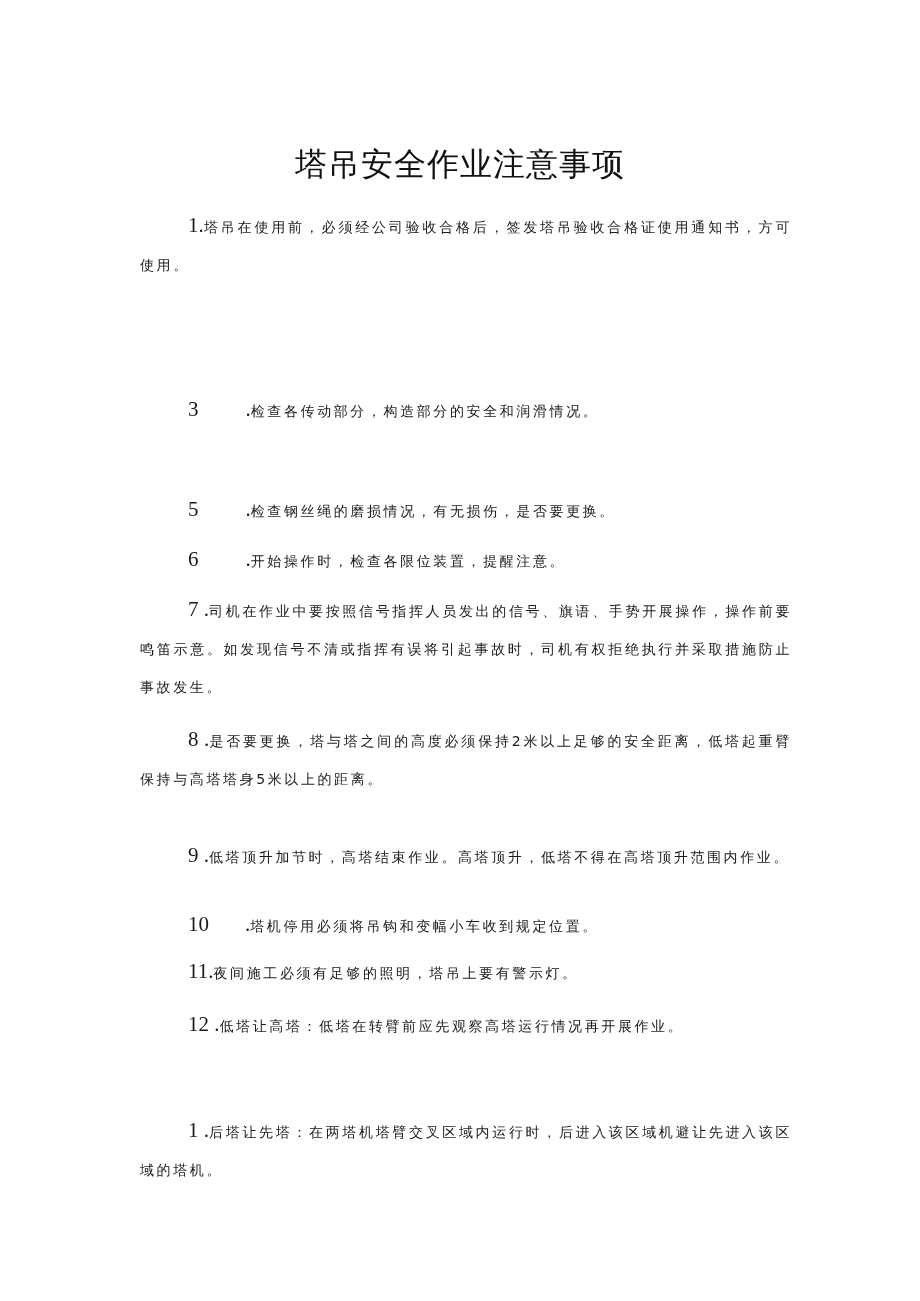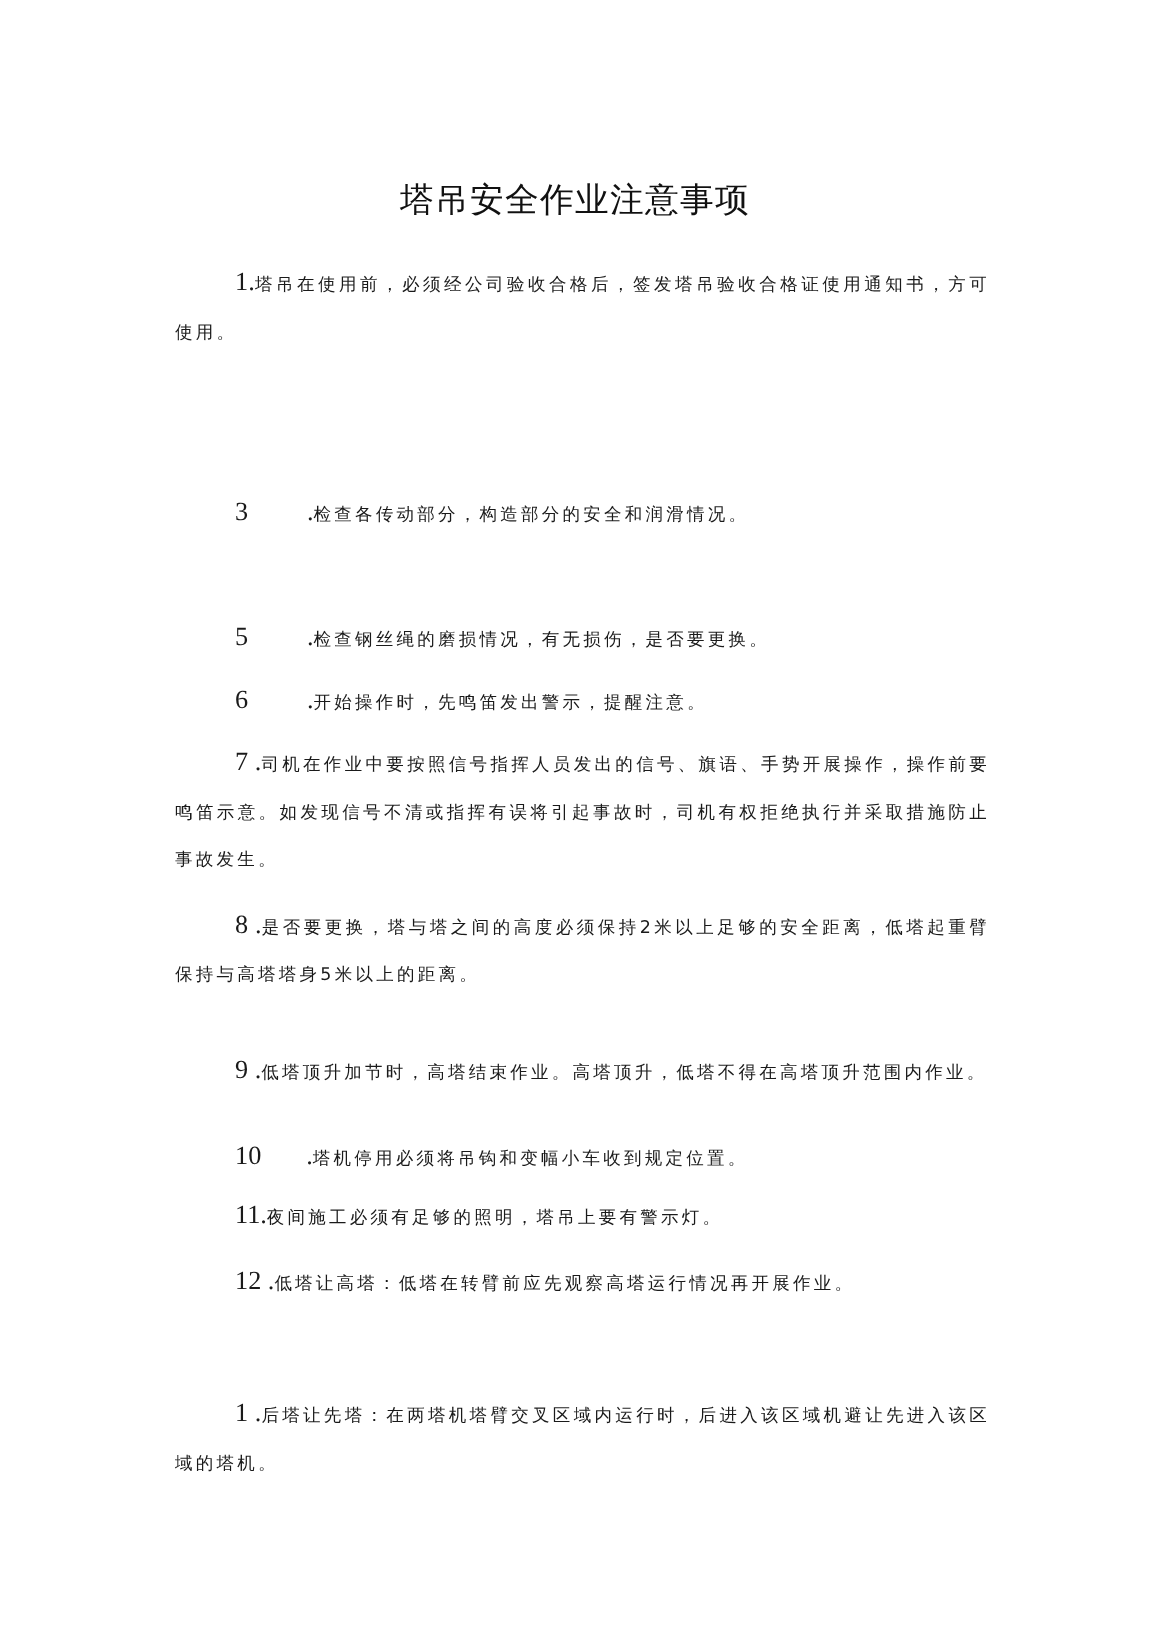--- a/index.html
+++ b/index.html
@@ -21,21 +21,21 @@
       width: 920px;
       height: 1301px;
       background: #ffffff;
     }
     .title {
       position: absolute;
       top: 120px;
       left: 0;
       width: 920px;
       text-align: center;
-      font-size: 27px;
+      font-size: 32px;
       letter-spacing: 1px;
       line-height: 46px;
       color: #111;
       font-family: "DejaVu Sans", "Liberation Sans", sans-serif;
       font-weight: normal;
     }
     .para {
       position: absolute;
       left: 140px;
       width: 652px;
@@ -71,21 +71,21 @@
   <h1 class="title">塔吊安全作业注意事项</h1>
 
   <p class="para" style="top:188px;"><span class="indent"></span><span class="num">1</span><span class="num">.</span><span class="body">塔吊在使用前，必须经公司验收合格后，签发塔吊验收合格证使用通知书，方可使用。</span></p>
 
 
   <p class="para" style="top:372px;margin-top:19px;"><span class="indent"></span><span class="num">3</span><span class="gap" style="width:47px;"></span><span class="num">.</span><span class="body">检查各传动部分，构造部分的安全和润滑情况。</span></p>
 
 
   <p class="para" style="top:472px;"><span class="indent"></span><span class="num">5</span><span class="gap" style="width:47px;"></span><span class="num">.</span><span class="body">检查钢丝绳的磨损情况，有无损伤，是否要更换。</span></p>
 
-  <p class="para" style="top:522px;"><span class="indent"></span><span class="num">6</span><span class="gap" style="width:47px;"></span><span class="num">.</span><span class="body">开始操作时，先鸣笛发出警示，提醒注意。</span></p>
+  <p class="para" style="top:522px;"><span class="indent"></span><span class="num">6</span><span class="gap" style="width:47px;"></span><span class="num">.</span><span class="body">开始操作时，检查各限位装置，提醒注意。</span></p>
 
   <p class="para" style="top:572px;"><span class="indent"></span><span class="num">7</span><span class="num"> .</span><span class="body">司机在作业中要按照信号指挥人员发出的信号、旗语、手势开展操作，操作前要鸣笛示意。如发现信号不清或指挥有误将引起事故时，司机有权拒绝执行并采取措施防止事故发生。</span></p>
 
   <p class="para" style="top:702px;"><span class="indent"></span><span class="num">8</span><span class="num"> .</span><span class="body">是否要更换，塔与塔之间的高度必须保持2米以上足够的安全距离，低塔起重臂保持与高塔塔身5米以上的距离。</span></p>
 
   <p class="para" style="top:793px;margin-top:44px;"><span class="indent"></span><span class="num">9</span><span class="num"> .</span><span class="body">低塔顶升加节时，高塔结束作业。高塔顶升，低塔不得在高塔顶升范围内作业。</span></p>
 
   <p class="para" style="top:887px;"><span class="indent"></span><span class="num">10</span><span class="gap" style="width:36px;"></span><span class="num">.</span><span class="body">塔机停用必须将吊钩和变幅小车收到规定位置。</span></p>
 
   <p class="para" style="top:937px;margin-top:16px;"><span class="indent"></span><span class="num">11</span><span class="num">.</span><span class="body">夜间施工必须有足够的照明，塔吊上要有警示灯。</span></p>

